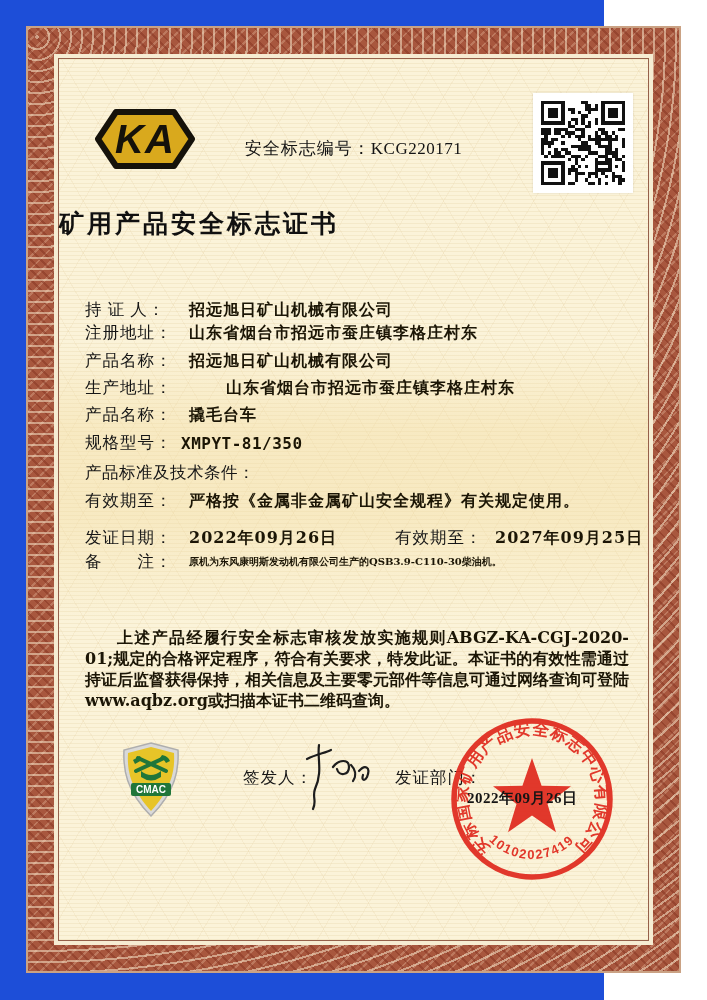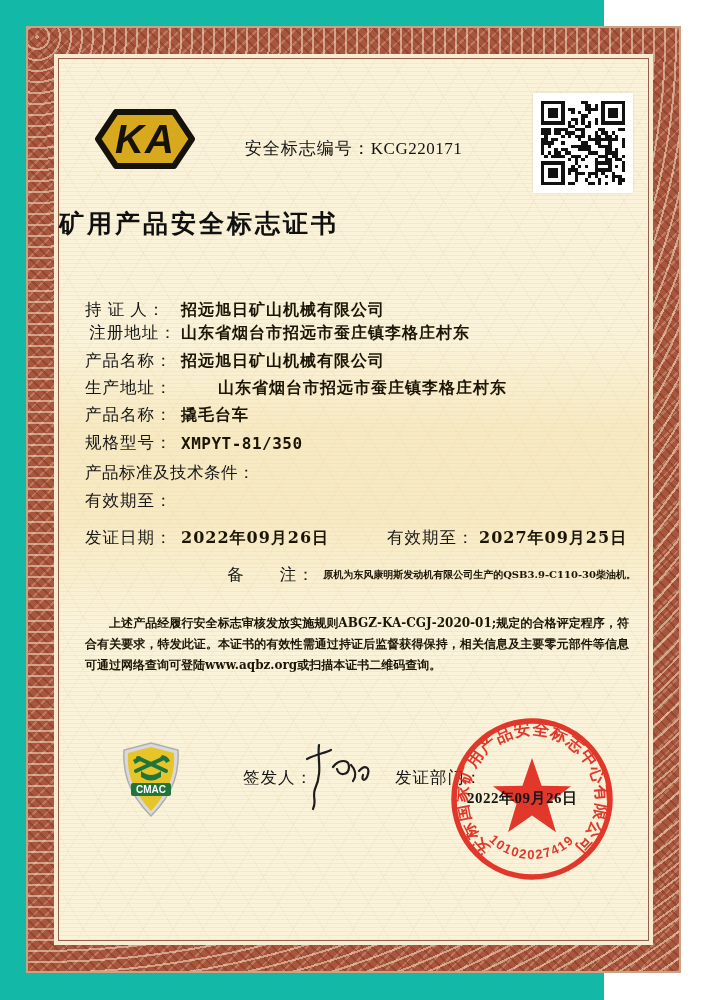--- a/index.html
+++ b/index.html
@@ -1,20 +1,20 @@
 <!DOCTYPE html>
 <html><head>
 <meta charset="utf-8">
 <style>
   * { margin:0; padding:0; box-sizing:border-box; }
   body {
     width:707px; height:1000px; background:#ffffff; overflow:hidden;
     font-family:"Liberation Serif", serif;
   }
-  .page { position:relative; width:604px; height:1000px; background:#14b8a6; }
+  .page { position:relative; width:604px; height:1000px; background:#1d4ed8; }
 
   
   .frame {
     position:absolute; left:26px; top:26px; width:655px; height:947px;
     background-color:#a8573e;
     background-image:
       repeating-radial-gradient(circle at 9px 9px, rgba(246,228,200,.55) 0 2px, rgba(246,228,200,0) 2px 11px),
       repeating-linear-gradient(45deg, rgba(129,48,30,.45) 0 2px, transparent 2px 7px),
       repeating-linear-gradient(-45deg, rgba(238,200,170,.30) 0 2px, transparent 2px 9px);
     border:2px solid #caa284;
@@ -53,35 +53,35 @@
 
   
   .row { left:26px; right:12px; height:26px; display:flex; align-items:center; }
   .row .lbl {
     width:96px; flex:0 0 96px; font-size:16.5px; color:#161616; letter-spacing:1px;
     font-family:"Liberation Serif", serif; white-space:nowrap;
   }
   .row .lbl.wide { width:184px; flex:0 0 184px; letter-spacing:0.5px; }
   .val-kai {
     font-size:16px; color:#1b1505; font-weight:bold; letter-spacing:1px;
-    font-family:"DejaVu Serif", serif; white-space:nowrap;
+    font-family:"DejaVu Serif", serif; white-space:nowrap;margin-left:8px;
   }
   .val-alnum {
     font-family:"DejaVu Sans Mono", monospace; font-size:16px; font-weight:bold;
     color:#1b1505; letter-spacing:0.5px; white-space:nowrap;
   }
-  .r1{top:238px;} .r2{top:261px;text-align:center;} .r3{top:289px;} .r4{top:316px;gap:37px;}
+  .r1{top:238px;} .r2{top:261px;} .r3{top:289px;} .r4{top:316px;gap:37px;}
   .r5{top:343px;} .r6{top:371px;} .r7{top:401px;} .r8{top:429px;}
-  .rdates{top:466px;} .rremark{top:503px;justify-content:flex-end;}
+  .rdates{top:466px;} .rremark{top:490px;}
   .rdates .lbl2 { margin-left:58px; width:92px; flex:0 0 92px; }
   .rremark .val-kai { font-size:10px; letter-spacing:0; }
 
   .statement {
-    left:26px; top:554px; width:544px;
-    font-size:12px; line-height:21px; font-weight:bold; color:#1b1505;
+    left:26px; top:568px; width:544px;
+    font-size:16px; line-height:21px; font-weight:bold; color:#1b1505;
     font-family:"DejaVu Serif", serif; text-indent:2em; text-align:justify;
   }
 
   
   .cmac-logo { left:60px; top:682px; width:64px; height:78px; }
   .signer-label, .dept-label {
     font-size:16.5px; color:#161616; letter-spacing:1px; white-space:nowrap;
   }
   .signer-label { left:184px; top:708px; }
   .dept-label { left:330px; top:708px;margin-left:6px; }
@@ -442,20 +442,21 @@
       </div>
       <div class="abs row r6">
         <span class="lbl">规格型号：</span>
         <span class="val-alnum">XMPYT-81/350</span>
       </div>
       <div class="abs row r7">
         <span class="lbl wide">产品标准及技术条件：</span>
       </div>
       <div class="abs row r8">
         <span class="lbl">有效期至：</span>
+        <span class="val-kai">严格按《金属非金属矿山安全规程》有关规定使用。</span>
       </div>
 
       <div class="abs row rdates">
         <span class="lbl">发证日期：</span>
         <span class="val-kai">2022年09月26日</span>
         <span class="lbl lbl2">有效期至：</span>
         <span class="val-kai">2027年09月25日</span>
       </div>
 
       <div class="abs row rremark">

